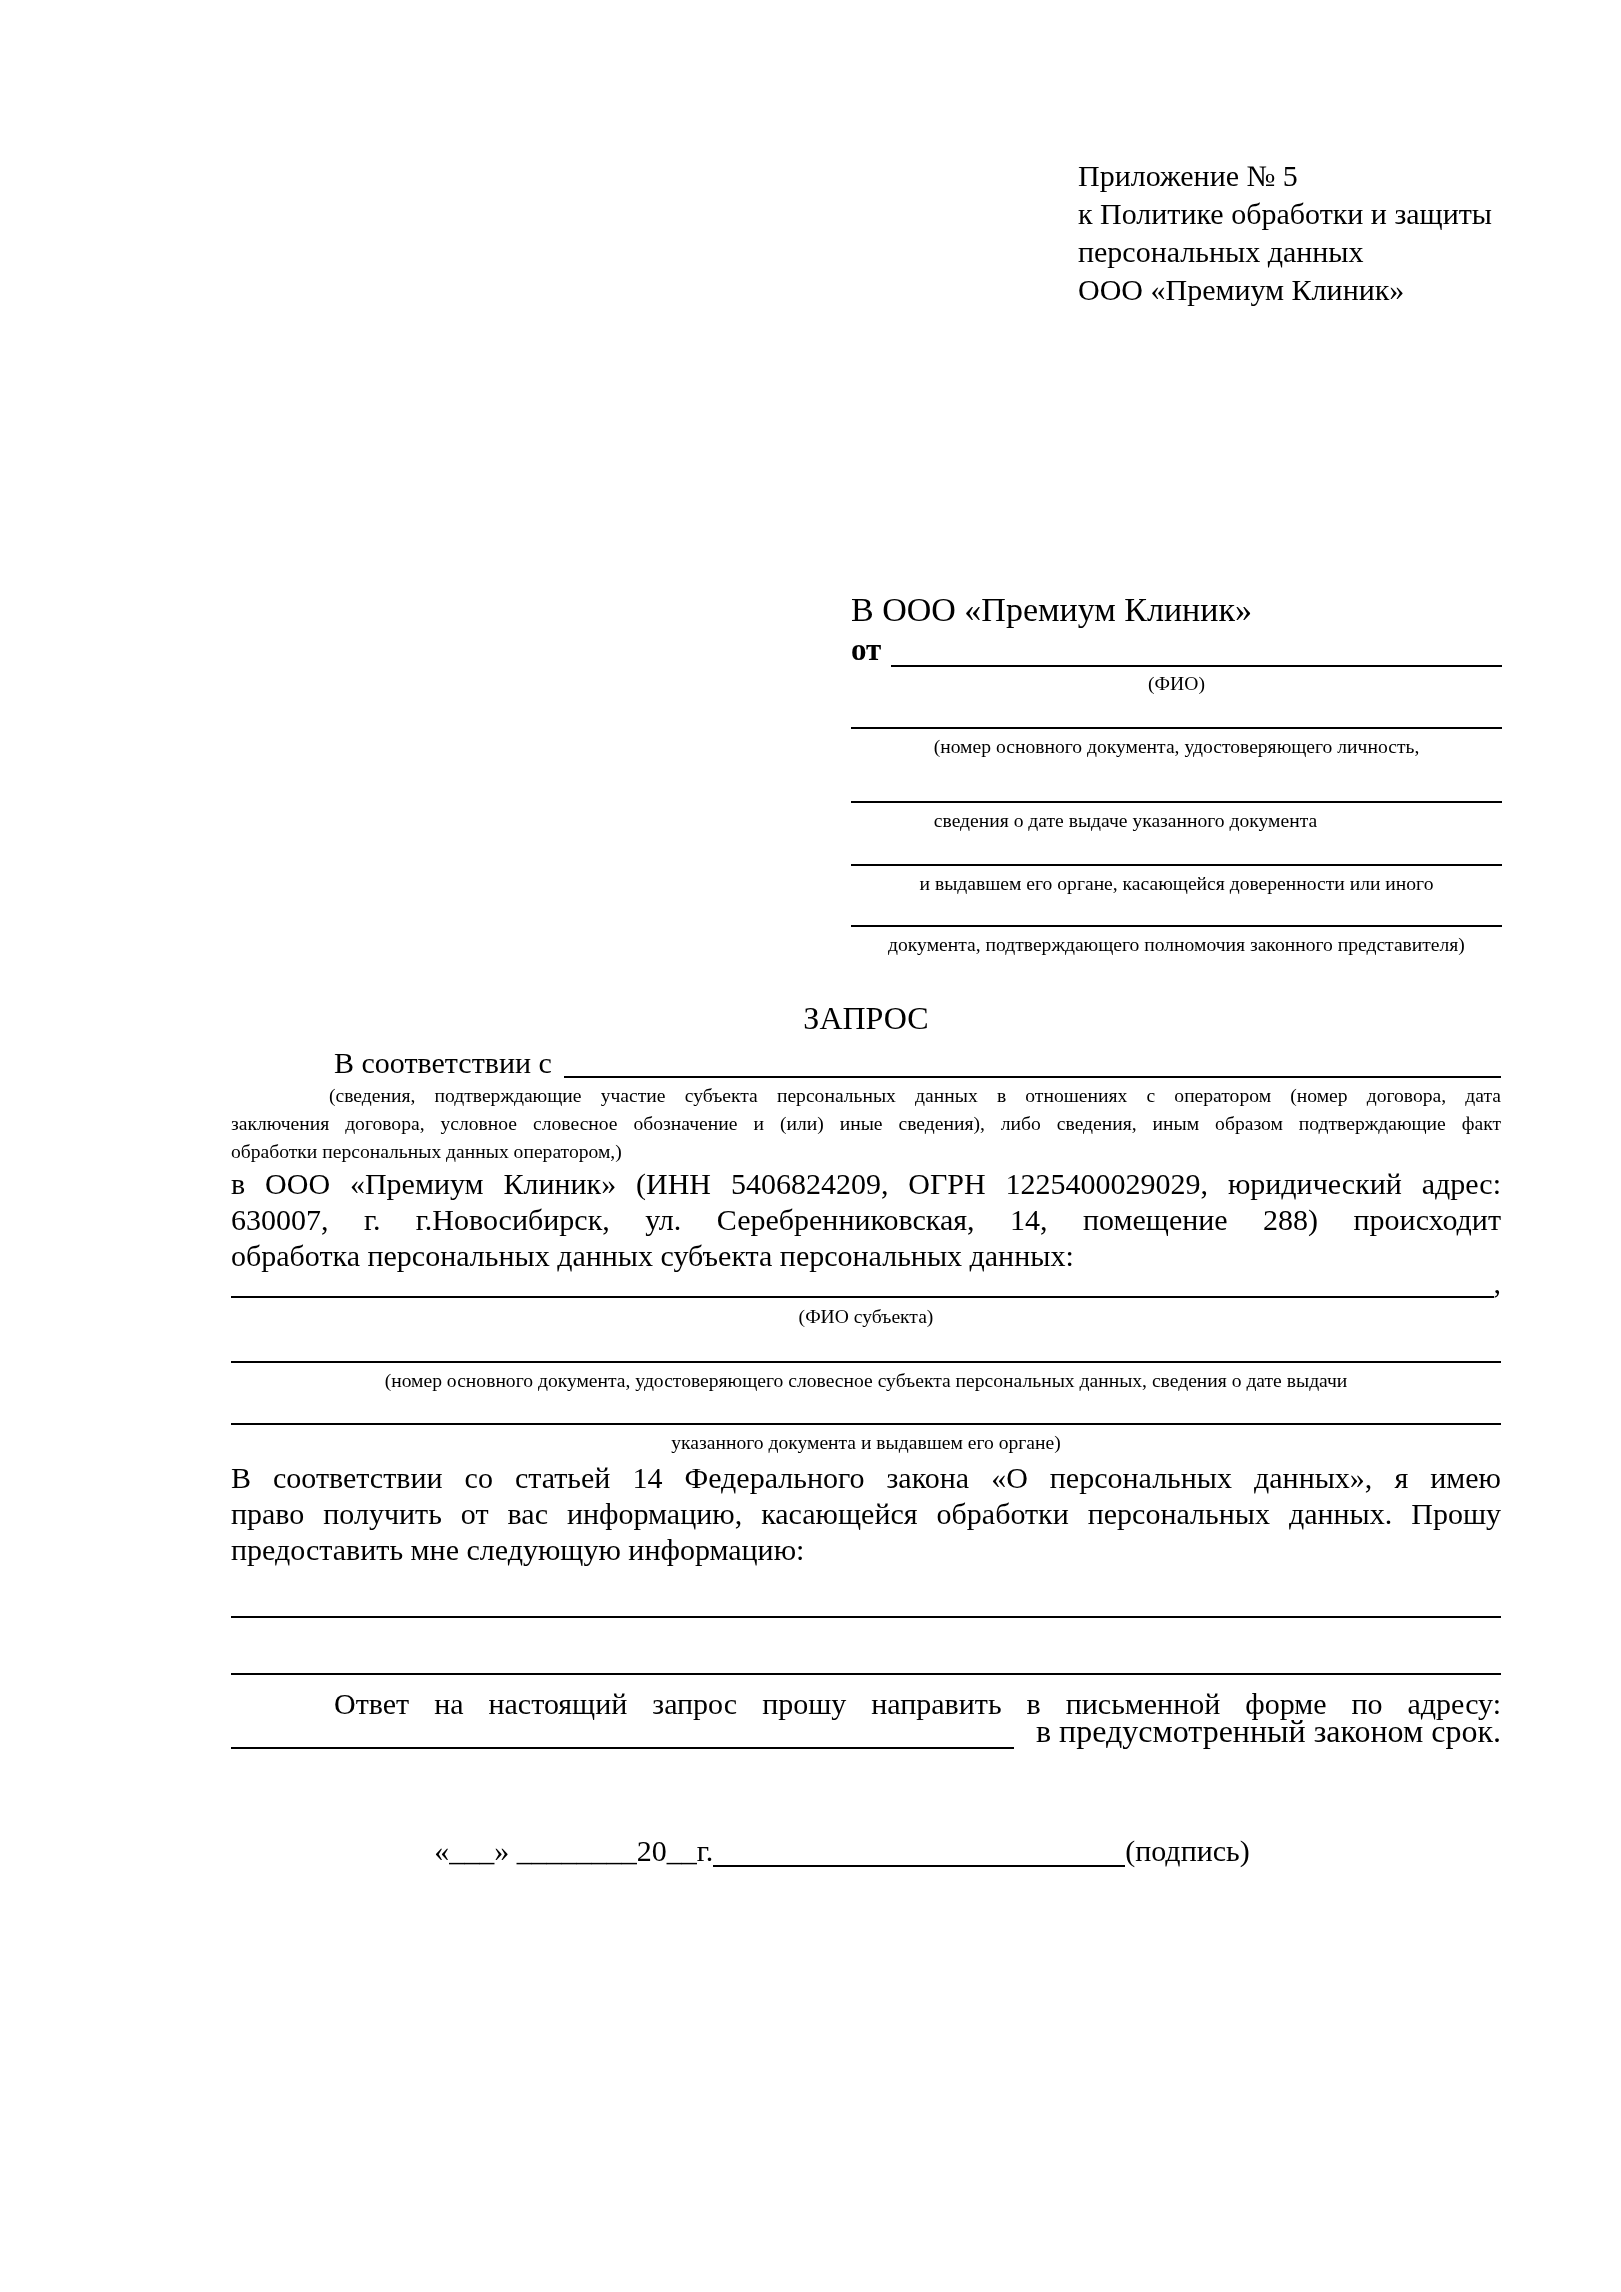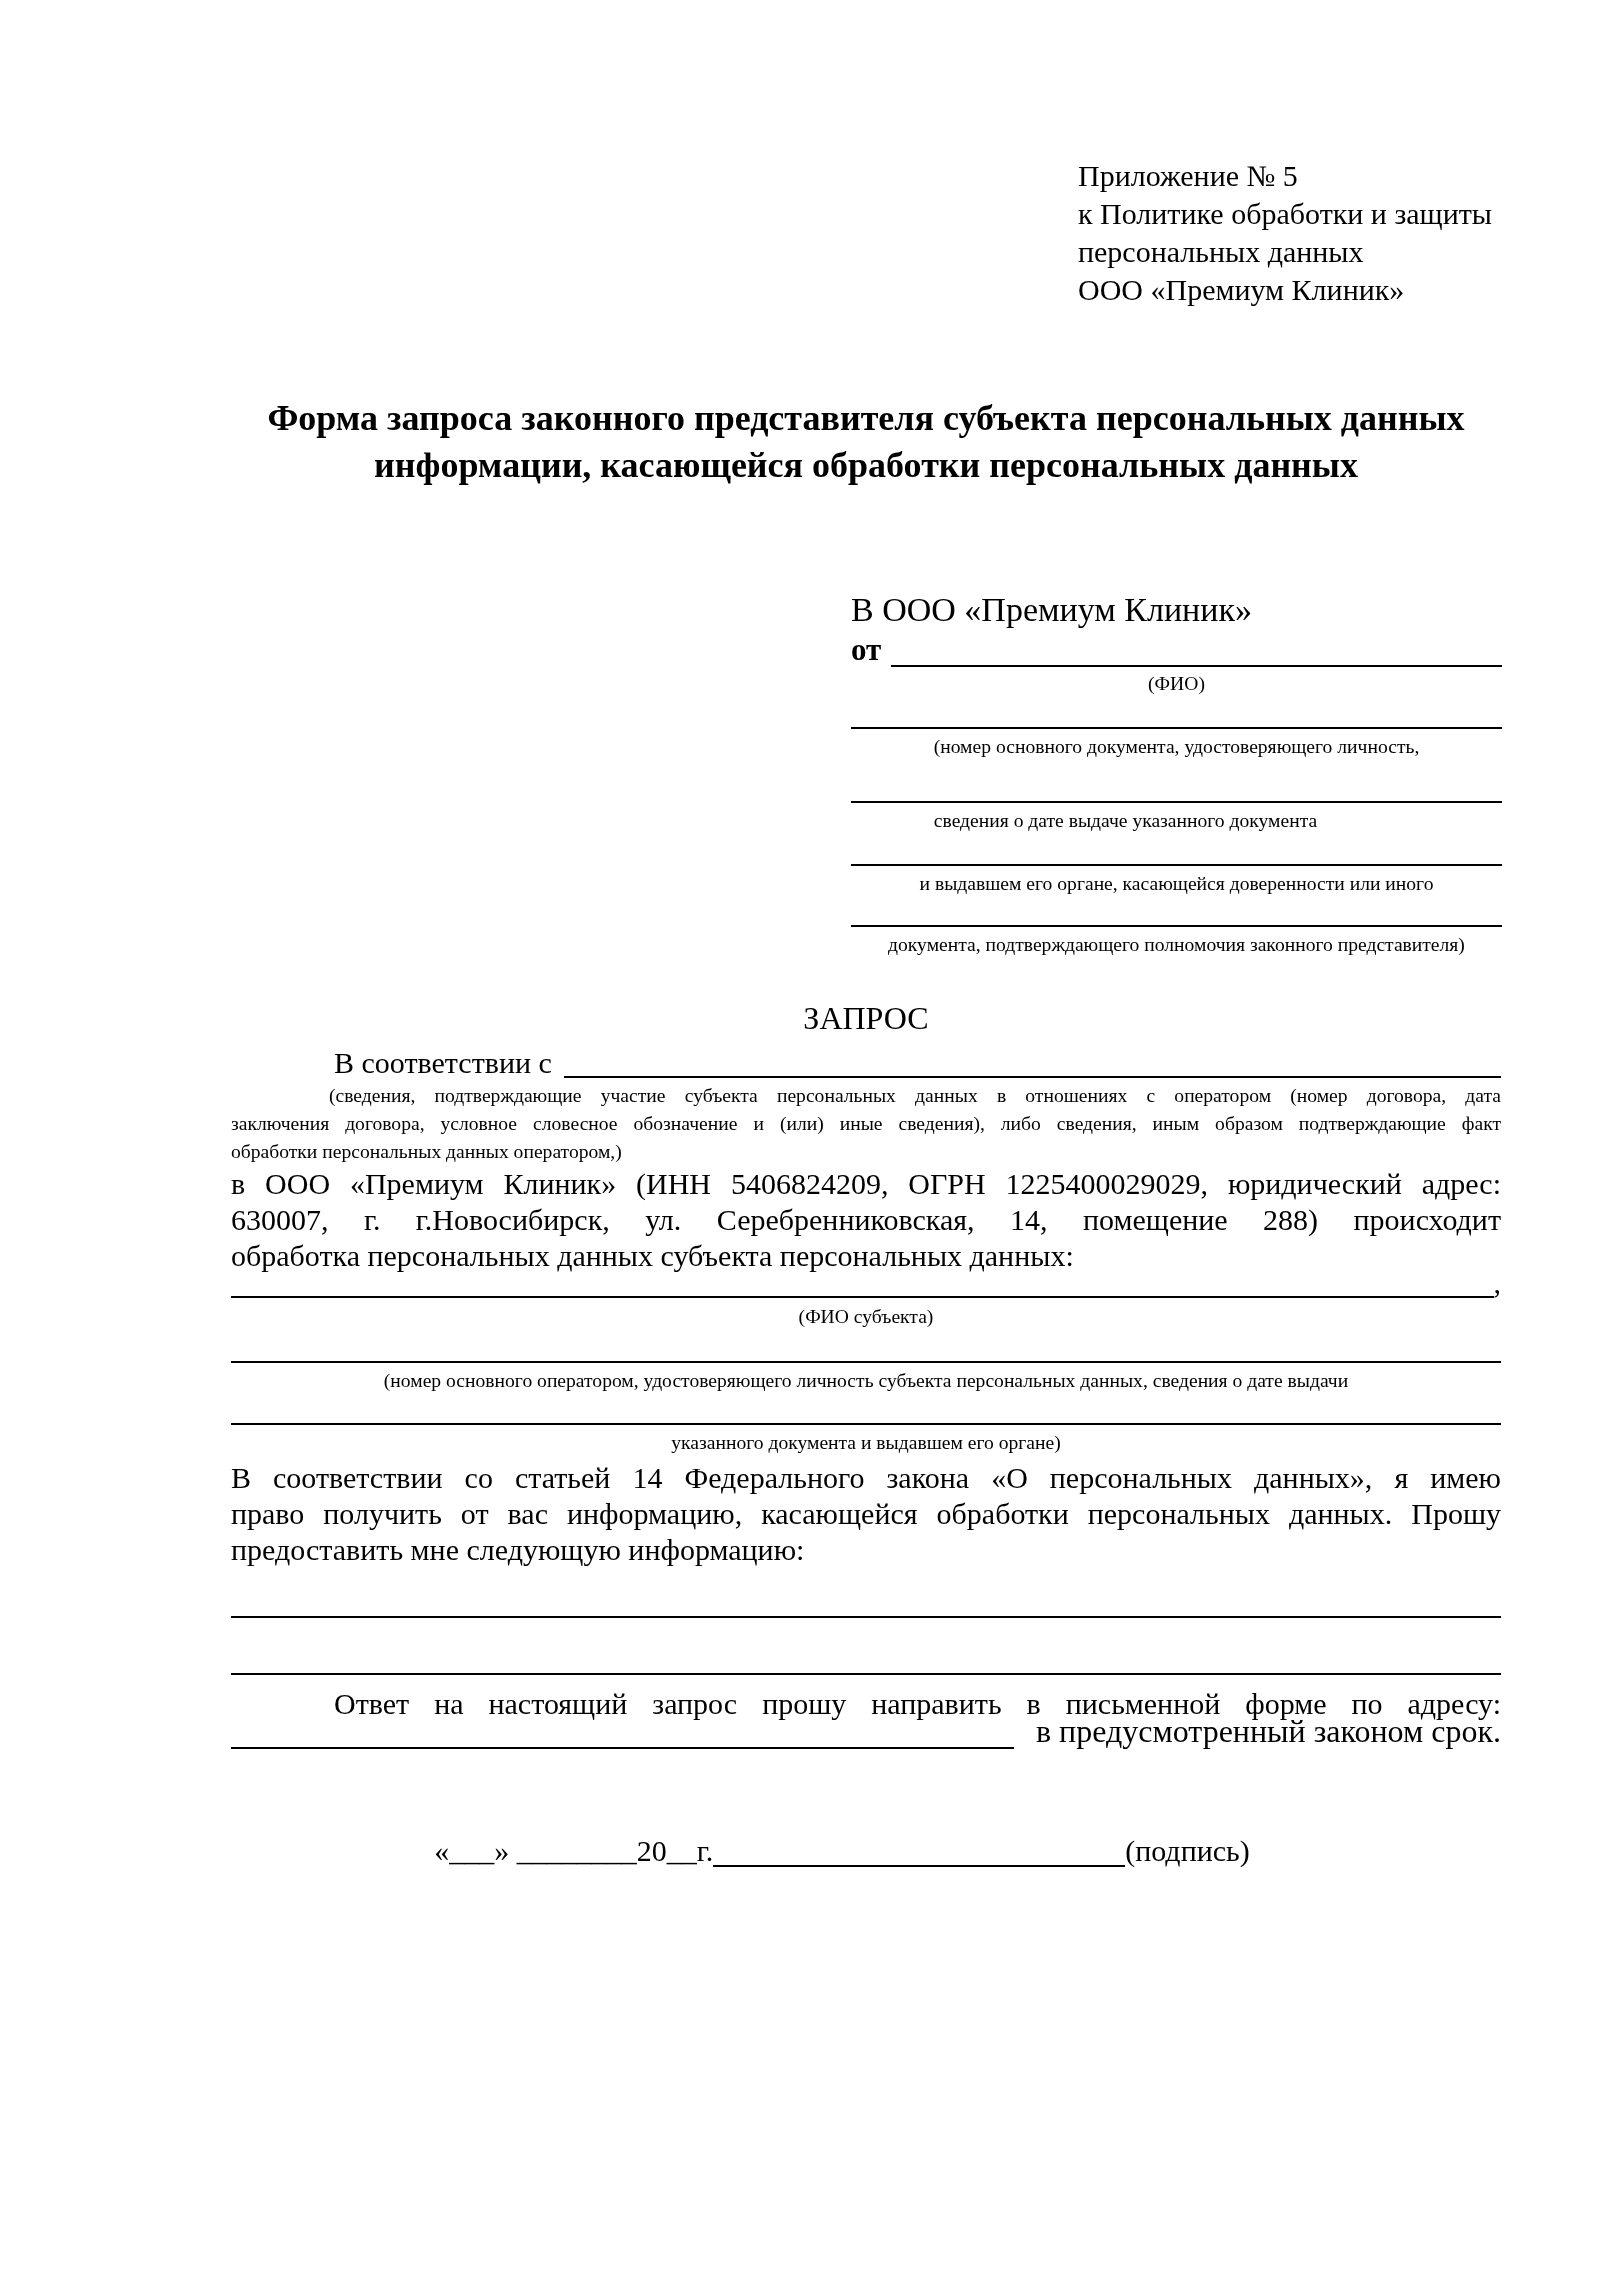--- a/index.html
+++ b/index.html
@@ -31,21 +31,20 @@
 
 <div id="page">
 
   <div class="abs" style="left:1078px;top:157px;width:441px;">
     <div class="appendix-line">Приложение № 5</div>
     <div class="appendix-line">к Политике обработки и защиты</div>
     <div class="appendix-line">персональных данных</div>
     <div class="appendix-line">ООО «Премиум Клиник»</div>
   </div>
 
-  <div class="abs title" style="left:231px;top:395px;width:1270px;">Форма запроса законного представителя субъекта персональных данных информации, касающейся обработки персональных данных</div>
 
   <div class="abs" style="left:851px;top:591px;width:651px;font-size:34px;line-height:1.1;">В ООО «Премиум Клиник»</div>
 
   <div class="abs fillrow" style="left:851px;top:632px;width:651px;height:35px;">
     <span class="lbl" style="font-size:31px;margin-right:9.8px;font-weight:bold;">от</span>
     <span class="fl"></span>
   </div>
   <div class="abs cap" style="left:851px;top:672px;width:651px;">(ФИО)</div>
 
   <div class="rule" style="left:851px;top:727px;width:651px;"></div>
@@ -79,21 +78,21 @@
     <div class="body-line">обработка персональных данных субъекта персональных данных:</div>
   </div>
 
   <div class="abs fillrow" style="left:231px;top:1269px;width:1270px;height:29px;">
     <span class="fl"></span>
     <span class="lbl" style="font-size:30px;">,</span>
   </div>
   <div class="abs cap" style="left:231px;top:1305px;width:1270px;">(ФИО субъекта)</div>
 
   <div class="rule" style="left:231px;top:1361px;width:1270px;"></div>
-  <div class="abs cap" style="left:231px;top:1369px;width:1270px;">(номер основного оператором, удостоверяющего личность субъекта персональных данных, сведения о дате выдачи</div>
+  <div class="abs cap" style="left:231px;top:1369px;width:1270px;">(номер основного документа, удостоверяющего словесное субъекта персональных данных, сведения о дате выдачи</div>
 
   <div class="rule" style="left:231px;top:1423px;width:1270px;"></div>
   <div class="abs cap" style="left:231px;top:1431px;width:1270px;">указанного документа и выдавшем его органе)</div>
 
   <div class="abs" style="left:231px;top:1460px;width:1270px;">
     <div class="body-line jline">В соответствии со статьей 14 Федерального закона «О персональных данных», я имею</div>
     <div class="body-line jline">право получить от вас информацию, касающейся обработки персональных данных. Прошу</div>
     <div class="body-line">предоставить мне следующую информацию:</div>
   </div>
 

